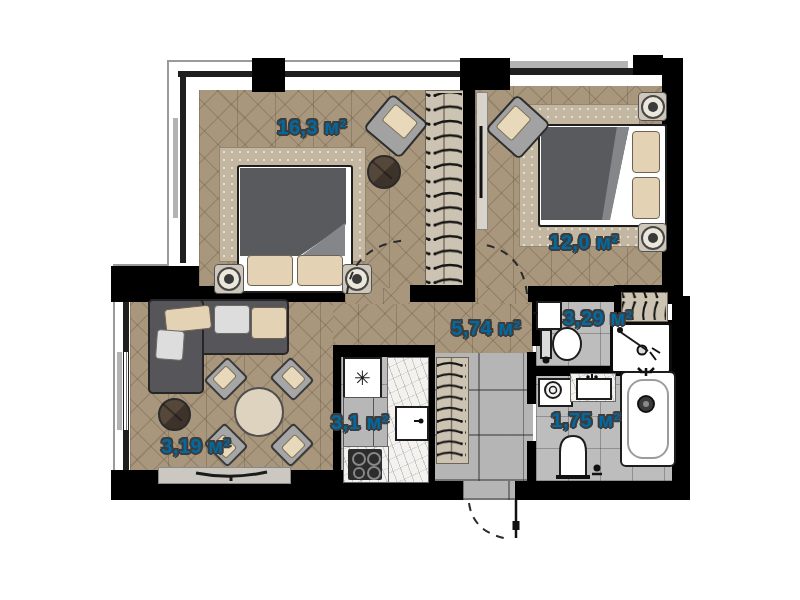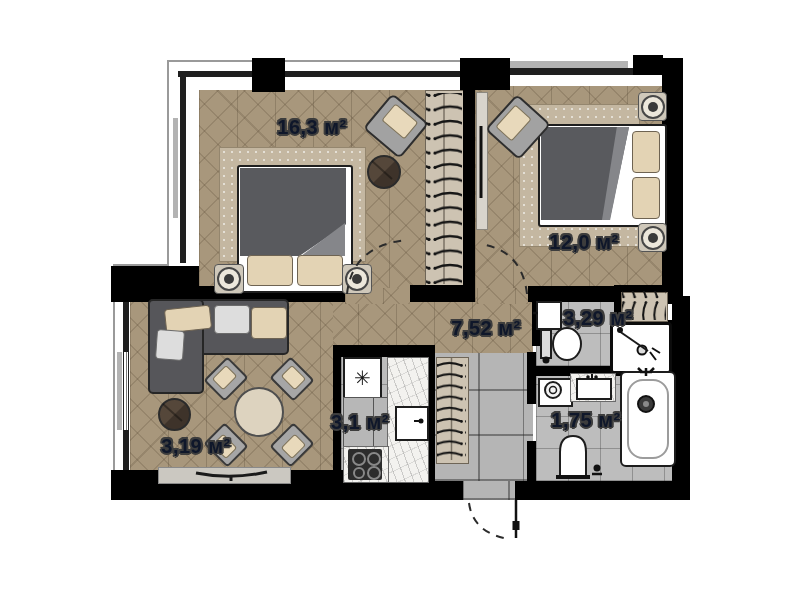--- a/index.html
+++ b/index.html
@@ -38,21 +38,21 @@
   .pillow-w{position:absolute;background:#dddddd;border:1px solid #6a6a6a;border-radius:4px;}
   .nstand{position:absolute;background:#cfc8ba;border:1px solid #555;border-radius:4px;}
   .lamp{position:absolute;width:20px;height:20px;border-radius:50%;background:#ece7db;border:2px solid #474747;}
   .lamp-core{position:absolute;left:5px;top:5px;width:10px;height:10px;border-radius:50%;background:#3a3a3a;}
   .chair-rot{position:absolute;background:#a2a2a2;border:2px solid #2e2e2e;border-radius:6px;}
   .cushion{position:absolute;background:#e8d9bb;border:1px solid #7d7259;border-radius:3px;}
   .pouf{position:absolute;border-radius:50%;background:linear-gradient(135deg,#55473a 49%,#3e332a 51%);border:2px solid #2b2b2b;}
   .sofa{position:absolute;background:#56565a;border:2px solid #262626;border-radius:5px;}
   .dchair{position:absolute;background:#a6a6a6;border:2px solid #3a3a3a;border-radius:4px;}
   .white-box{position:absolute;background:#fff;border:2px solid #1d1d1d;}
-  .lbl{position:absolute;transform:translate(-50%,-50%);color:#0f172a;font-weight:700;font-size:20px;
+  .lbl{position:absolute;transform:translate(-50%,-50%);color:#0369a1;font-weight:700;font-size:20px;
     white-space:nowrap;letter-spacing:.5px;
     text-shadow:2px 0 0 #3d3d3d,-2px 0 0 #3d3d3d,0 2px 0 #3d3d3d,0 -2px 0 #3d3d3d,
       1.6px 1.6px 0 #3d3d3d,-1.6px 1.6px 0 #3d3d3d,1.6px -1.6px 0 #3d3d3d,-1.6px -1.6px 0 #3d3d3d;}
   svg.overlay{position:absolute;left:0;top:0;pointer-events:none;}
   .fridge-glyph{position:absolute;left:0;top:2px;width:100%;text-align:center;font-size:20px;color:#1a1a1a;line-height:34px;}
 </style>
 </head>
 <body>
 
 <div class="plan">
@@ -265,19 +265,19 @@
 
     <path d="M347 294 Q352 246 406 240" fill="none" stroke="#2b2b2b" stroke-width="2" stroke-dasharray="8 7"></path>
     <path d="M527 294 Q522 250 480 244" fill="none" stroke="#2b2b2b" stroke-width="2" stroke-dasharray="8 7"></path>
     <path d="M469 503 Q473 533 509 539" fill="none" stroke="#2b2b2b" stroke-width="2" stroke-dasharray="8 7"></path>
     <line x1="516" y1="500" x2="516" y2="538" stroke="#111" stroke-width="2.5"></line>
     <rect x="512.5" y="521" width="7" height="9" fill="#111"></rect>
   </svg>
 
   <span class="lbl" style="left:312px;top:127px">16,3 м²</span>
   <span class="lbl" style="left:584px;top:242px">12,0 м²</span>
-  <span class="lbl" style="left:486px;top:328px">7,52 м²</span>
+  <span class="lbl" style="left:486px;top:328px">5,74 м²</span>
   <span class="lbl" style="left:598px;top:318px">3,29 м²</span>
   <span class="lbl" style="left:360px;top:422px">3,1 м²</span>
   <span class="lbl" style="left:586px;top:420px">1,75 м²</span>
   <span class="lbl" style="left:196px;top:446px">3,19 м²</span>
 
 </div>
 
 </body></html>

